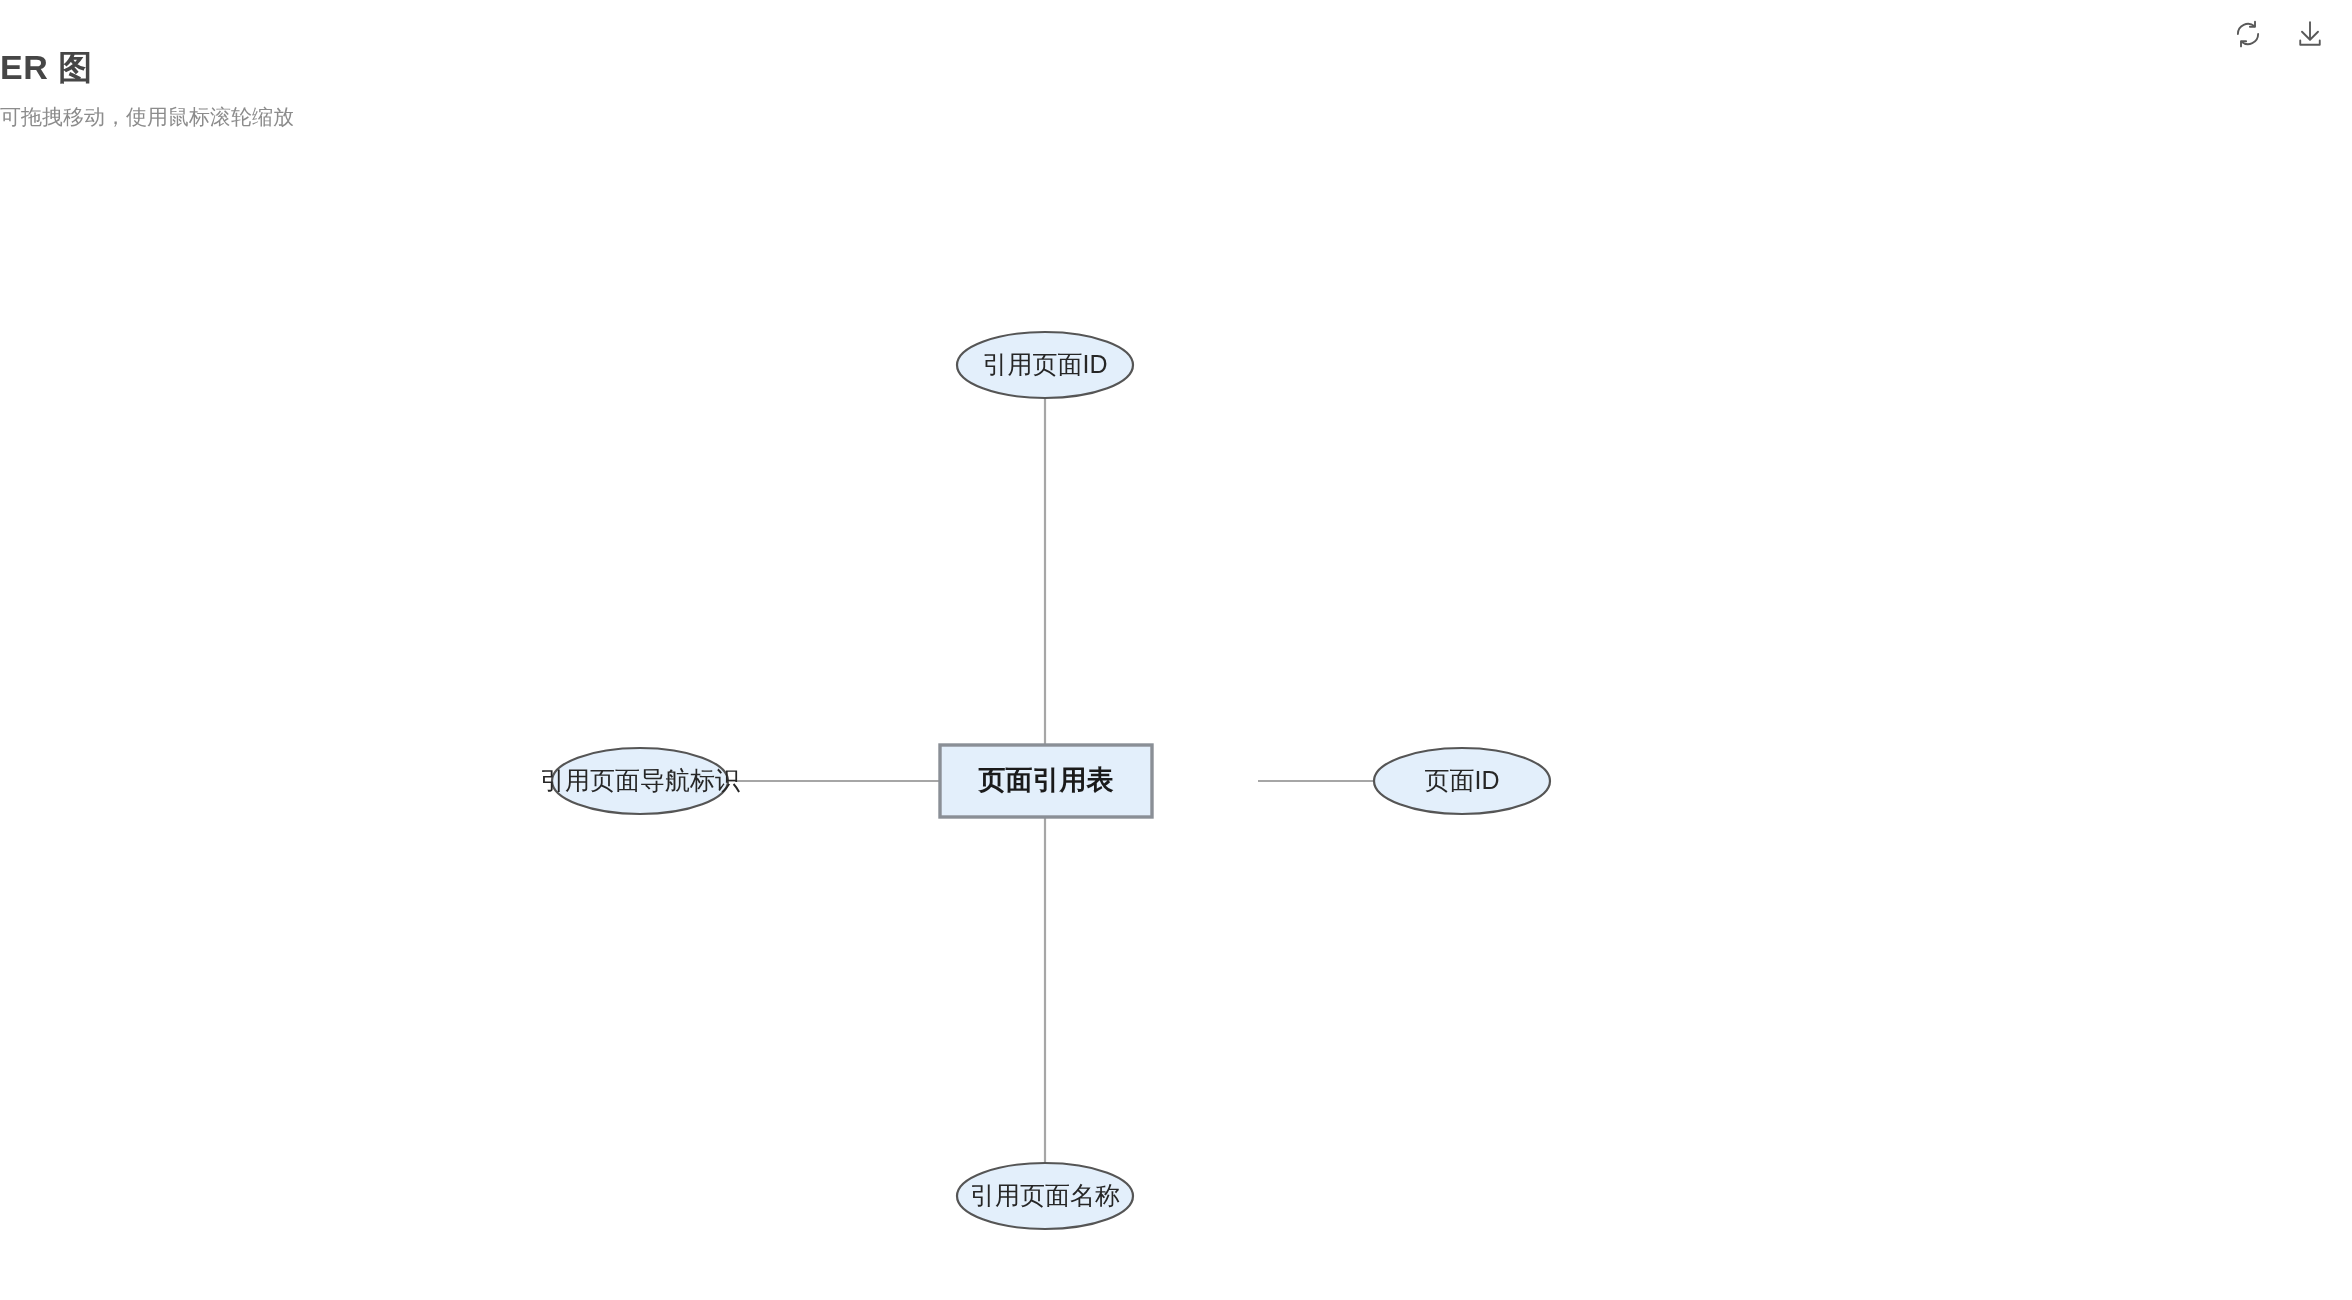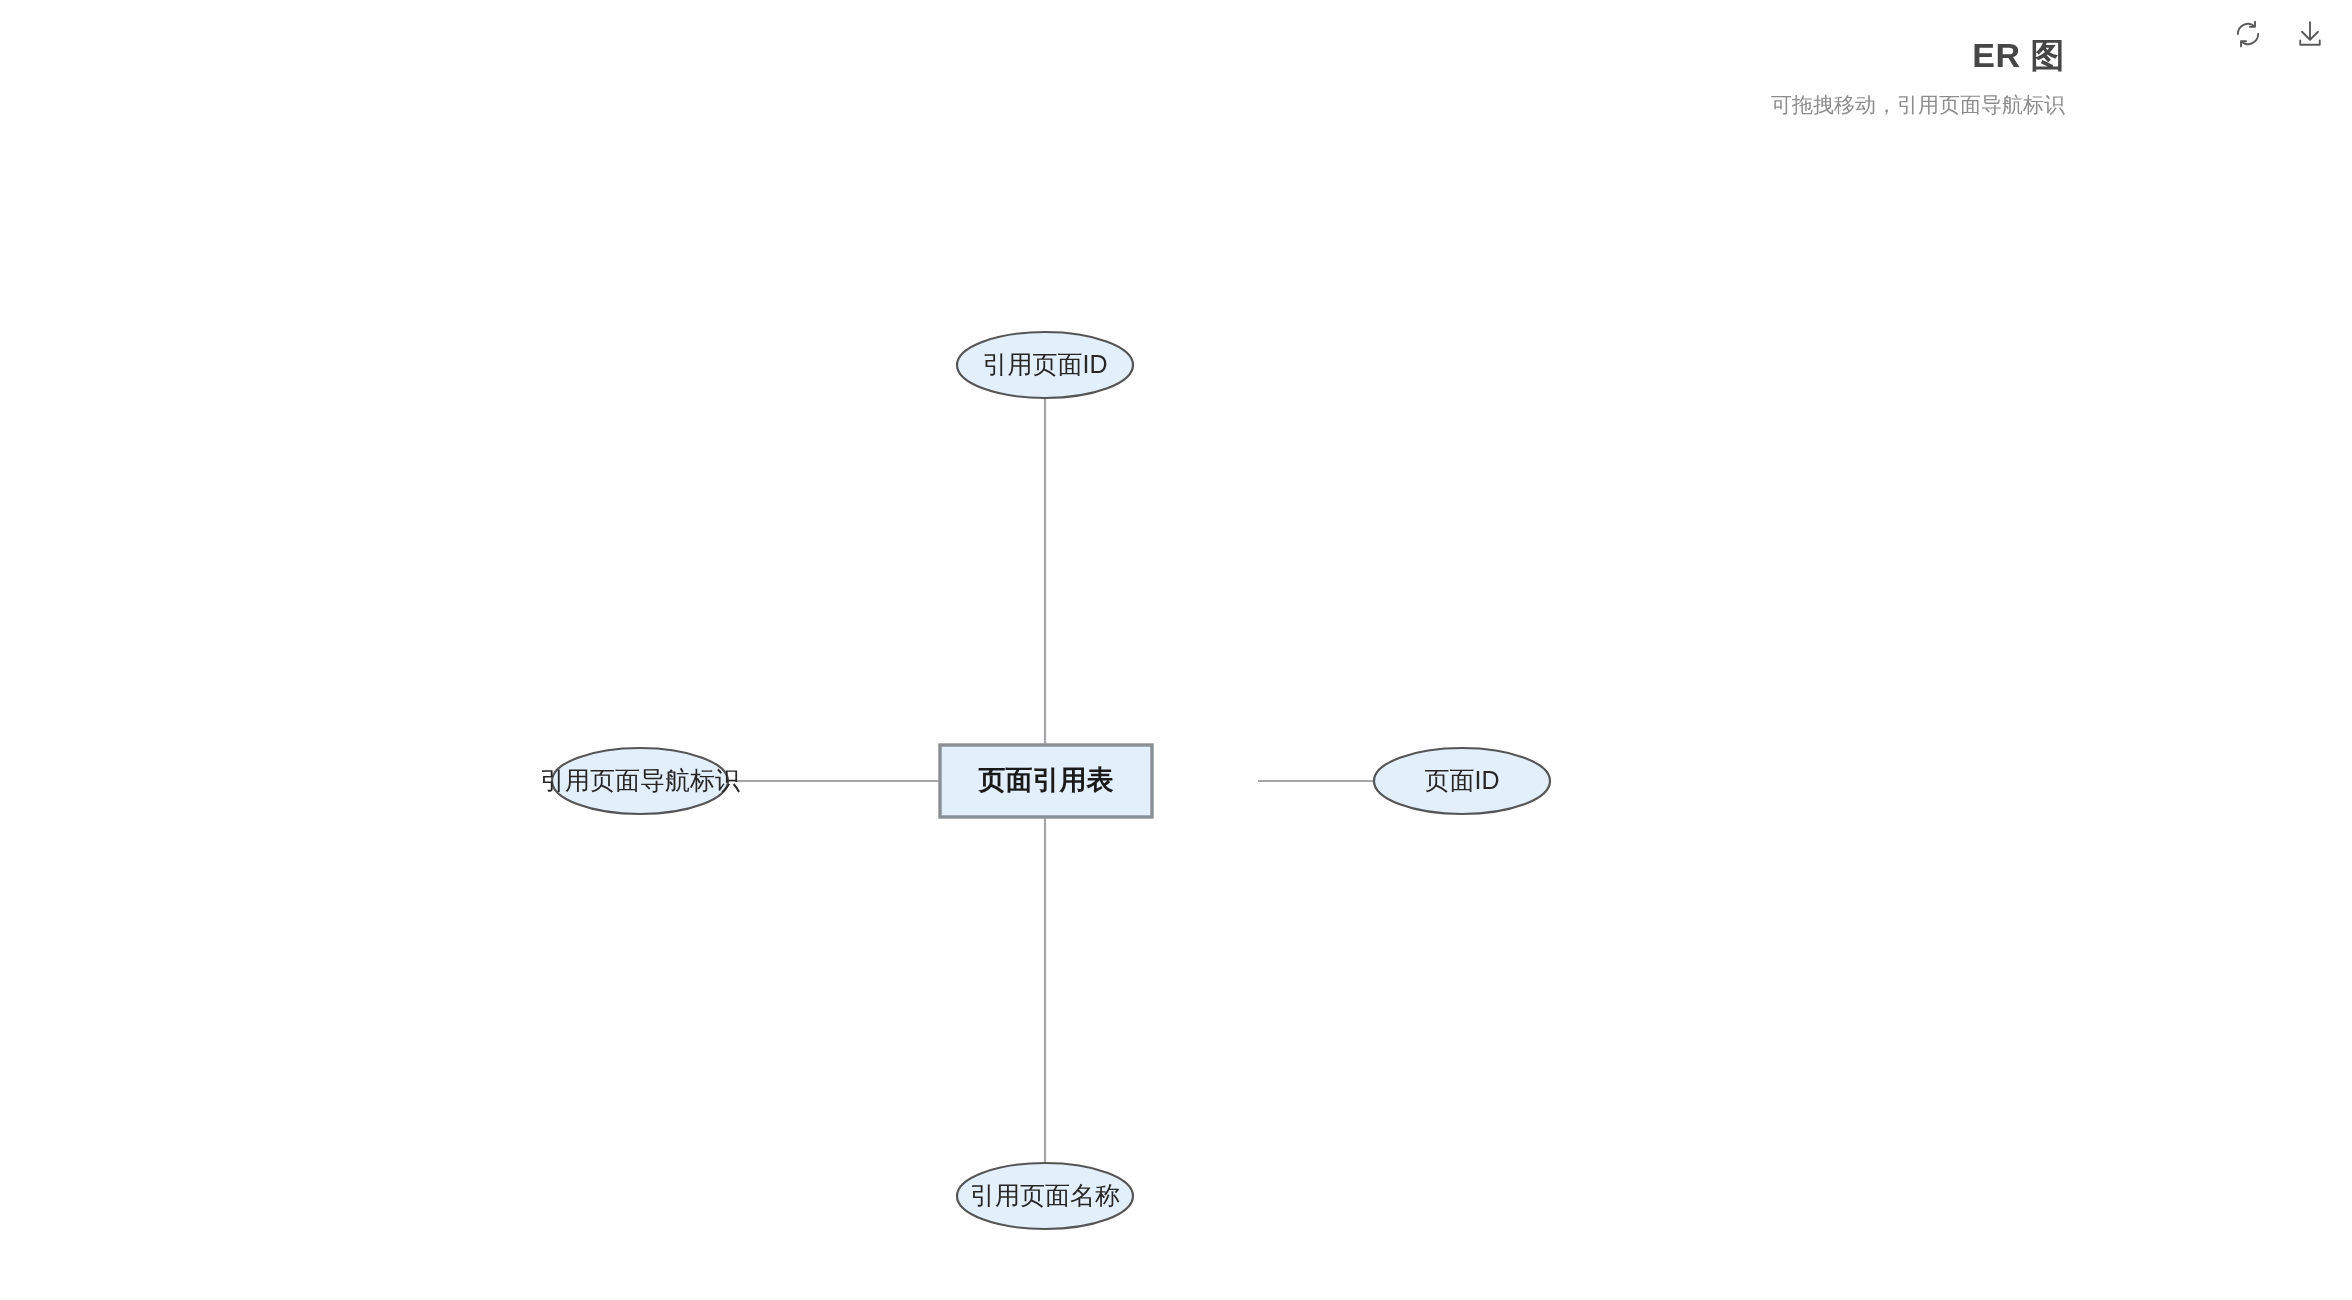--- a/index.html
+++ b/index.html
@@ -39,24 +39,24 @@
     border: none;
     padding: 0;
     cursor: pointer;
     color: #595959;
   }
   .tool-btn svg { display: block; }
 
   
   #header {
     position: absolute;
-    top: 0;
+    top: 12px;
     left: 0;
     width: 2065px;
-    text-align: right;
+    text-align: left;
     z-index: 20;
     pointer-events: none;
   }
   #page-title {
     margin: 0;
     padding-top: 38px;
     font-size: 34px;
     font-weight: bold;
     letter-spacing: 0.5px;
     color: #464646;
@@ -139,21 +139,21 @@
         <line x1="12" y1="2.6" x2="12" y2="16.2"></line>
         <polyline points="5.6,10.2 12,16.6 18.4,10.2"></polyline>
         <polyline points="4.2,17.2 4.2,20.6 19.8,20.6 19.8,17.2"></polyline>
       </svg>
     </span>
   </button>
 </div>
 
 <div id="header">
   <h1 id="page-title">ER 图</h1>
-  <p id="page-subtitle">可拖拽移动，引用页面导航标识</p>
+  <p id="page-subtitle">可拖拽移动，使用鼠标滚轮缩放</p>
 </div>
 
 <div id="er-canvas">
   <svg id="er-svg" width="2352" height="1300">
     <g id="edges-layer">
         <line x1="1045" y1="781" x2="1045" y2="398" class="edge-line" stroke="#a6a6a6"></line>
         <line x1="1046" y1="781" x2="728" y2="781" class="edge-line" stroke="#a6a6a6"></line>
         <line x1="1258" y1="781" x2="1374" y2="781" class="edge-line" stroke="#a6a6a6"></line>
         <line x1="1045" y1="781" x2="1045" y2="1163" class="edge-line" stroke="#a6a6a6"></line>
       </g>

